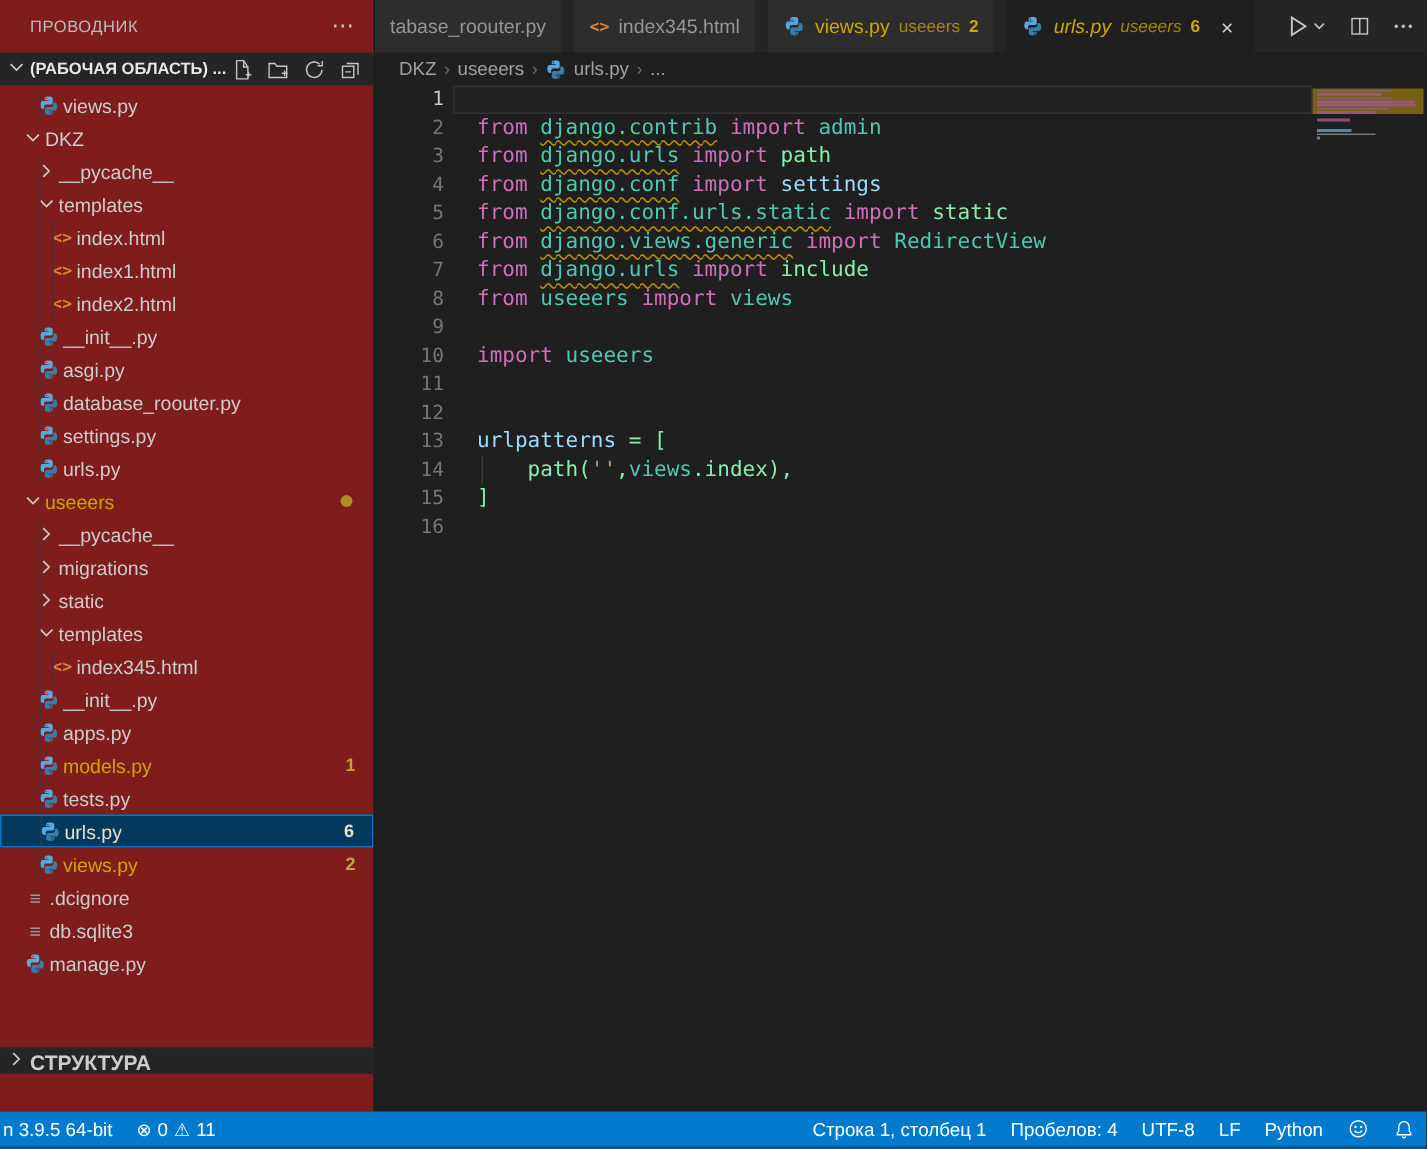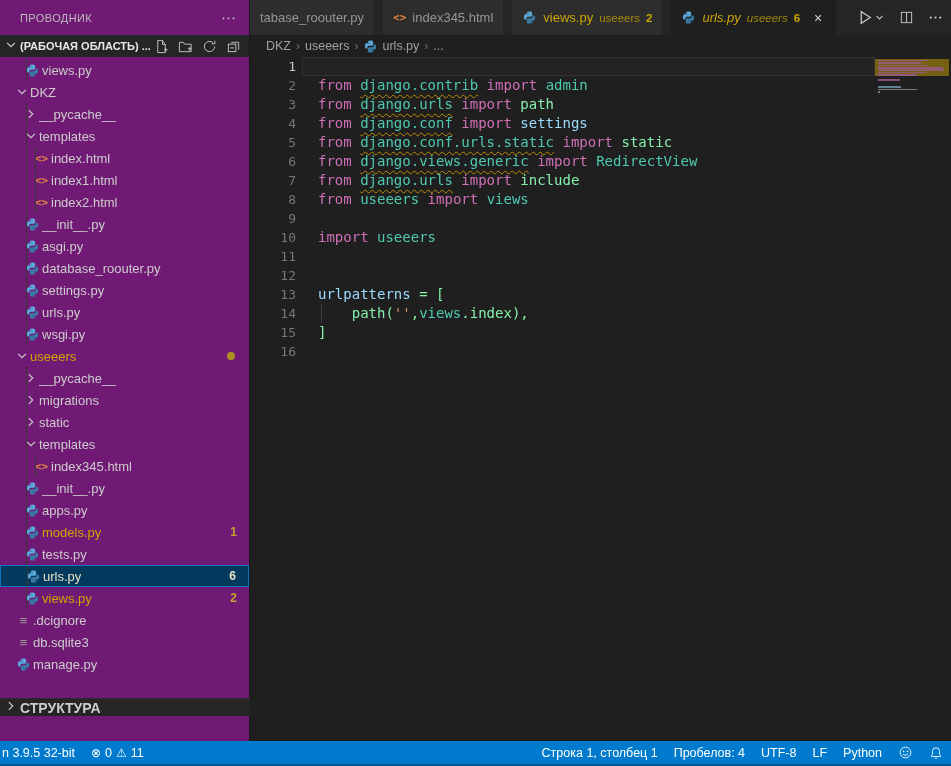--- a/index.html
+++ b/index.html
@@ -2,21 +2,21 @@
 <html><head>
 <meta charset="utf-8">
 <style>
   * { margin:0; padding:0; box-sizing:border-box; }
   html,body { width:951px; height:766px; overflow:hidden; background:#1f1f1f;
               font-family:"Liberation Sans", sans-serif; }
   #app { position:relative; width:951px; height:766px; background:#1f1f1f; color:#ccc; }
 
   
   #sidebar { position:absolute; left:0; top:0; width:250px; height:741px;
-             background:#701a75; border-right:1px solid #191919; }
+             background:#7f1d1d; border-right:1px solid #191919; }
   .pane-title { height:35px; display:flex; align-items:center; padding:0 12px 0 20px;
                 font-size:11px; letter-spacing:.4px; color:#bbb; }
   .pane-title .spacer { flex:1; }
   .ellipsis-btn { color:#c5c5c5; font-size:15px; letter-spacing:1px; cursor:pointer; line-height:10px; }
   .section-header { height:22px; display:flex; align-items:center; padding:0 8px 0 4px;
                     font-size:11px; font-weight:bold; color:#e7e7e7; background:#252526; }
   .section-header .chev { margin-right:2px; }
   .section-header .spacer { flex:1; }
   .hdr-icons { display:flex; gap:9px; align-items:center; }
   .hdr-icons svg { display:block; }
@@ -263,31 +263,20 @@
         <div class="trow  ">
           <span class="guide" style="left:26px"></span>
           <span style="width:23px;flex:none"></span>
           <span class="ficon">
             <svg xmlns="http://www.w3.org/2000/svg" width="15" height="15" viewBox="0 0 32 32">
               <path fill="#5aa8dc" d="M15.9 3c-6 0-5.6 2.6-5.6 2.6v2.7h5.7v.8H7.9s-3.9-.4-3.9 5.6 3.4 5.8 3.4 5.8h2v-2.8s-.1-3.4 3.3-3.4h5.7s3.2.1 3.2-3.1V6.1S22.1 3 15.9 3zm-3.1 1.8a1 1 0 1 1 0 2 1 1 0 0 1 0-2z"></path>
               <path fill="#3a7ca8" d="M16.1 29c6 0 5.6-2.6 5.6-2.6v-2.7H16v-.8h8.1s3.9.4 3.9-5.6-3.4-5.8-3.4-5.8h-2v2.8s.1 3.4-3.3 3.4h-5.7s-3.2-.1-3.2 3.1v5.1S9.9 29 16.1 29zm3.1-1.8a1 1 0 1 1 0-2 1 1 0 0 1 0 2z"></path>
             </svg>
           </span>
           <span class="lbl">urls.py</span>
-        </div>
-        <div class="trow  ">
-          <span class="guide" style="left:26px"></span>
-          <span style="width:23px;flex:none"></span>
-          <span class="ficon">
-            <svg xmlns="http://www.w3.org/2000/svg" width="15" height="15" viewBox="0 0 32 32">
-              <path fill="#5aa8dc" d="M15.9 3c-6 0-5.6 2.6-5.6 2.6v2.7h5.7v.8H7.9s-3.9-.4-3.9 5.6 3.4 5.8 3.4 5.8h2v-2.8s-.1-3.4 3.3-3.4h5.7s3.2.1 3.2-3.1V6.1S22.1 3 15.9 3zm-3.1 1.8a1 1 0 1 1 0 2 1 1 0 0 1 0-2z"></path>
-              <path fill="#3a7ca8" d="M16.1 29c6 0 5.6-2.6 5.6-2.6v-2.7H16v-.8h8.1s3.9.4 3.9-5.6-3.4-5.8-3.4-5.8h-2v2.8s.1 3.4-3.3 3.4h-5.7s-3.2-.1-3.2 3.1v5.1S9.9 29 16.1 29zm3.1-1.8a1 1 0 1 1 0-2 1 1 0 0 1 0 2z"></path>
-            </svg>
-          </span>
-          <span class="lbl">wsgi.py</span>
         </div>
         <div class="trow warn ">
           <span style="width:14px;flex:none"></span>
           <span class="chev">
             <svg xmlns="http://www.w3.org/2000/svg" width="14" height="14" viewBox="0 0 16 16">
               <path d="M3.5 5.5 8 10l4.5-4.5" stroke="#cccccc" stroke-width="1.3" fill="none"></path>
             </svg>
           </span>
           <span class="lbl">useeers</span>
           <span class="dotbadge"></span>
@@ -573,21 +562,21 @@
           <div class="mbar" style="top:29.199999999999996px;width:23.25px;background:#6f93ac"></div>
           <div class="mbar" style="top:31.599999999999998px;width:38.75px;background:#8a8a8a"></div>
           <div class="mbar" style="top:34px;width:1.55px;background:#8a8a8a"></div>
         </div>
     </div>
   </div>
 
   <div id="statusbar">
     <div class="sb-left" id="sb-left">
         <div class="sb-item" style="padding-left:2px">
-          <span>n 3.9.5 32-bit</span>
+          <span>n 3.9.5 64-bit</span>
         </div>
         <div class="sb-item">
       <span class="sb-ico">⊗</span>
           <span>0</span>
       <span class="sb-ico">⚠</span>
           <span>11</span>
         </div>
       </div>
     <div class="sb-right" id="sb-right">
         <div class="sb-item">

